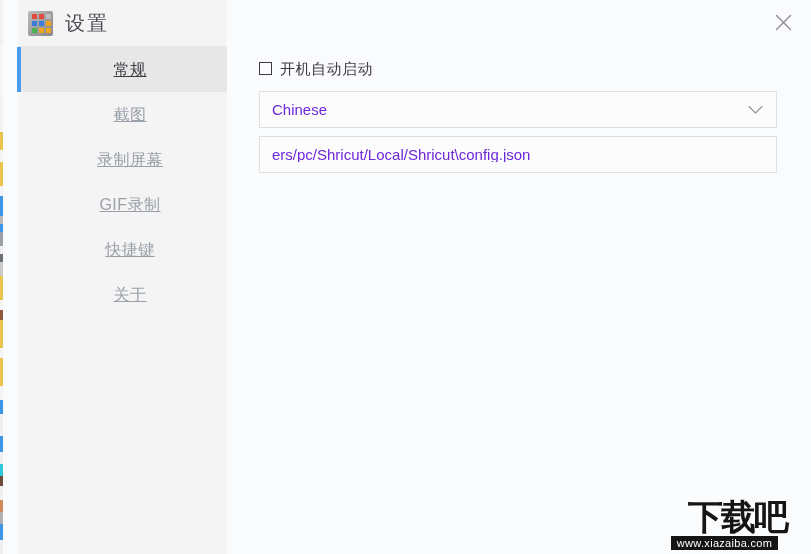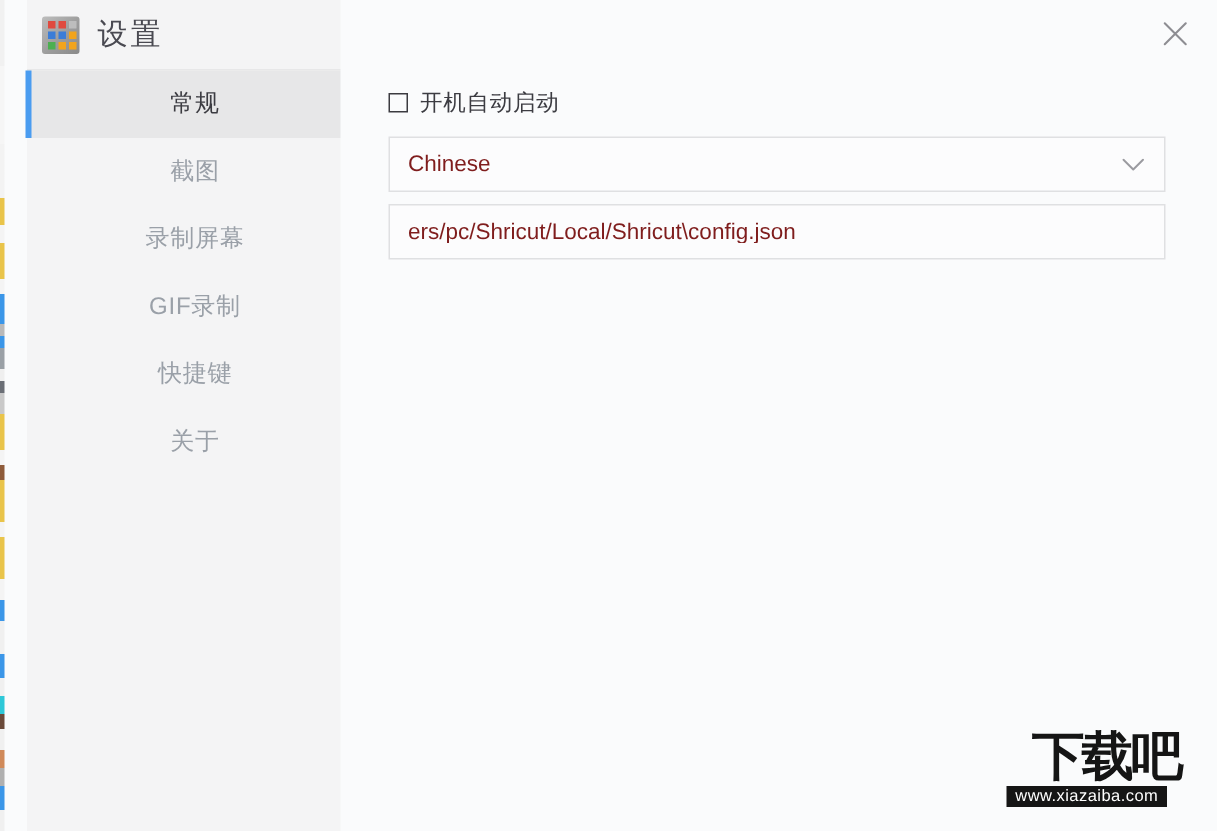--- a/index.html
+++ b/index.html
@@ -157,21 +157,21 @@
   }
   .nav-item.active::before {
     content: "";
     position: absolute;
     left: -1px;
     top: 0;
     width: 4px;
     height: 100%;
     background: #4a9cf0;
   }
-  .nav-label { line-height: 1; }
+  .nav-label { line-height: 1; text-decoration: underline; }
 
   
   #content {
     position: absolute;
     left: 227px;
     top: 0;
     right: 0;
     bottom: 0;
     background: #fafbfc;
   }
@@ -241,39 +241,39 @@
     background: #fcfcfd;
     border: 1px solid #dfe0e2;
     box-sizing: border-box;
     display: flex;
     align-items: center;
     padding: 0 12px;
     cursor: default;
   }
   .field-text {
     font-size: 15px;
-    color: #7f1d1d;
+    color: #6d28d9;
     white-space: nowrap;
     overflow: hidden;
     line-height: 1;
   }
   .field.select { padding-right: 36px; }
   .chevron {
     position: absolute;
     right: 13px;
     top: 50%;
     transform: translateY(-50%);
     display: block;
   }
 
   
   #watermark {
     position: absolute;
     right: 7px;
-    bottom: 16px;
+    bottom: 4px;
     width: 133px;
     height: 53px;
     user-select: none;
     margin-top: 42px;
   }
   #watermark .wm-main {
     position: absolute;
     left: 0;
     top: 0;
     width: 133px;

